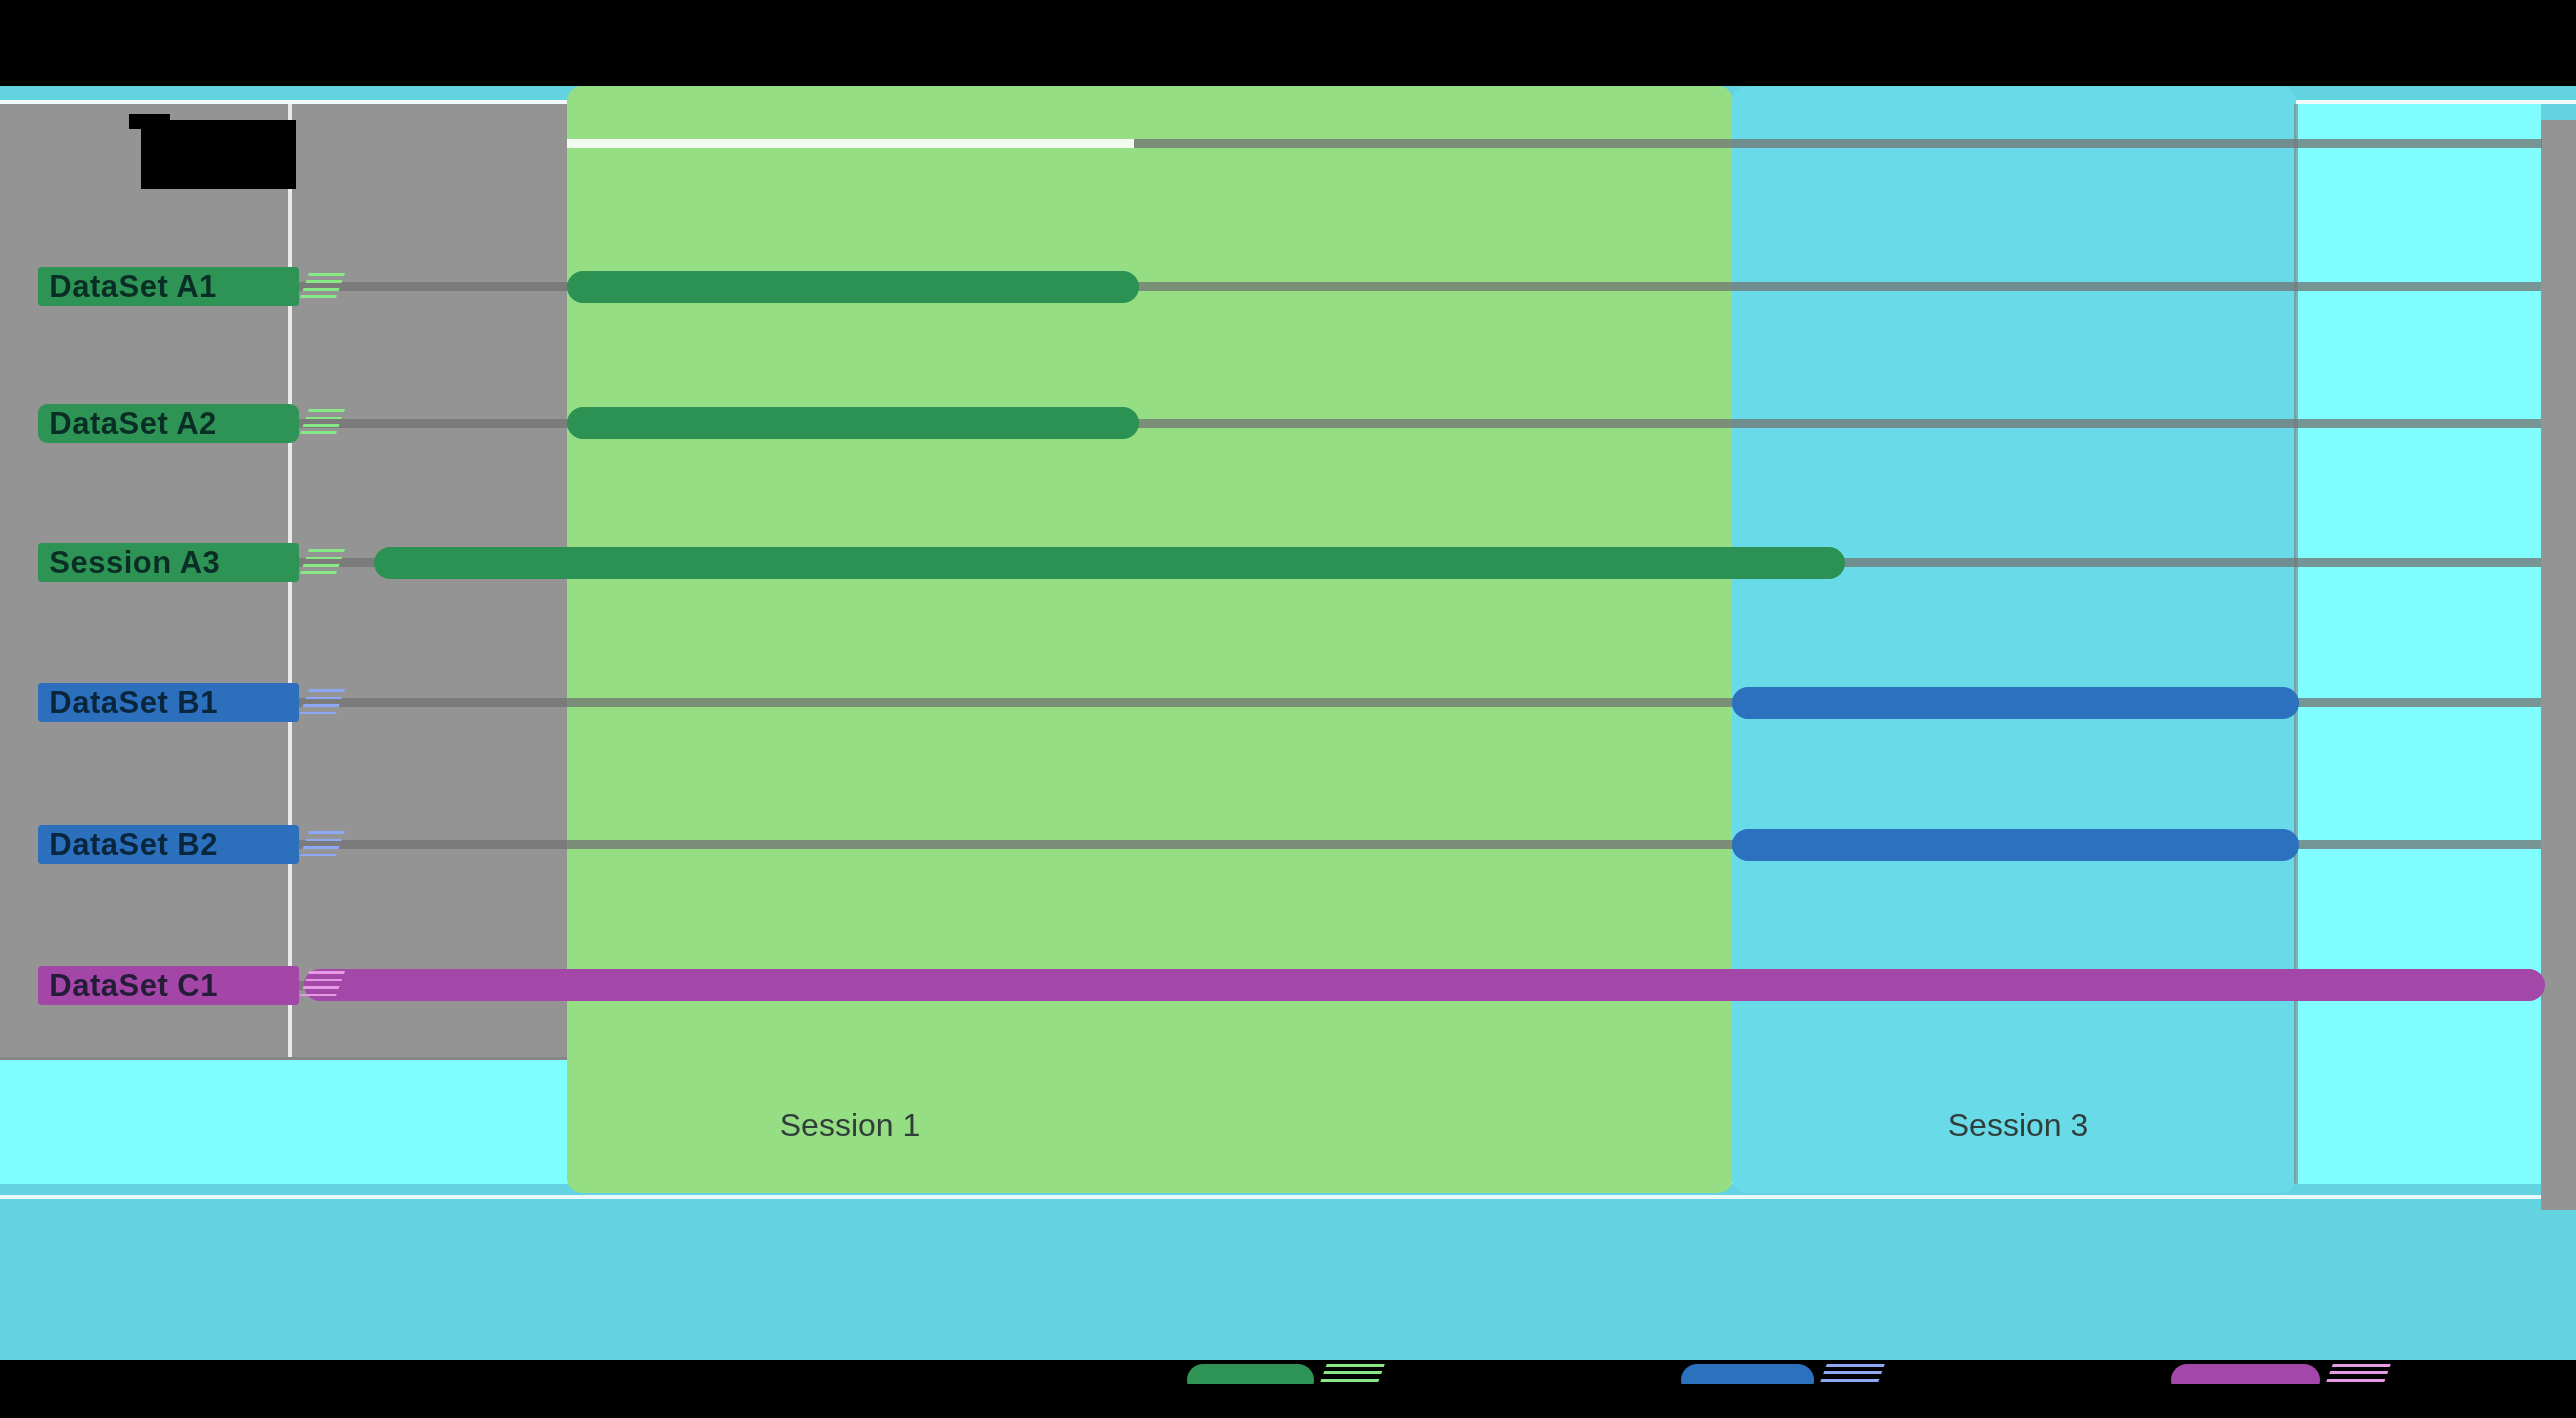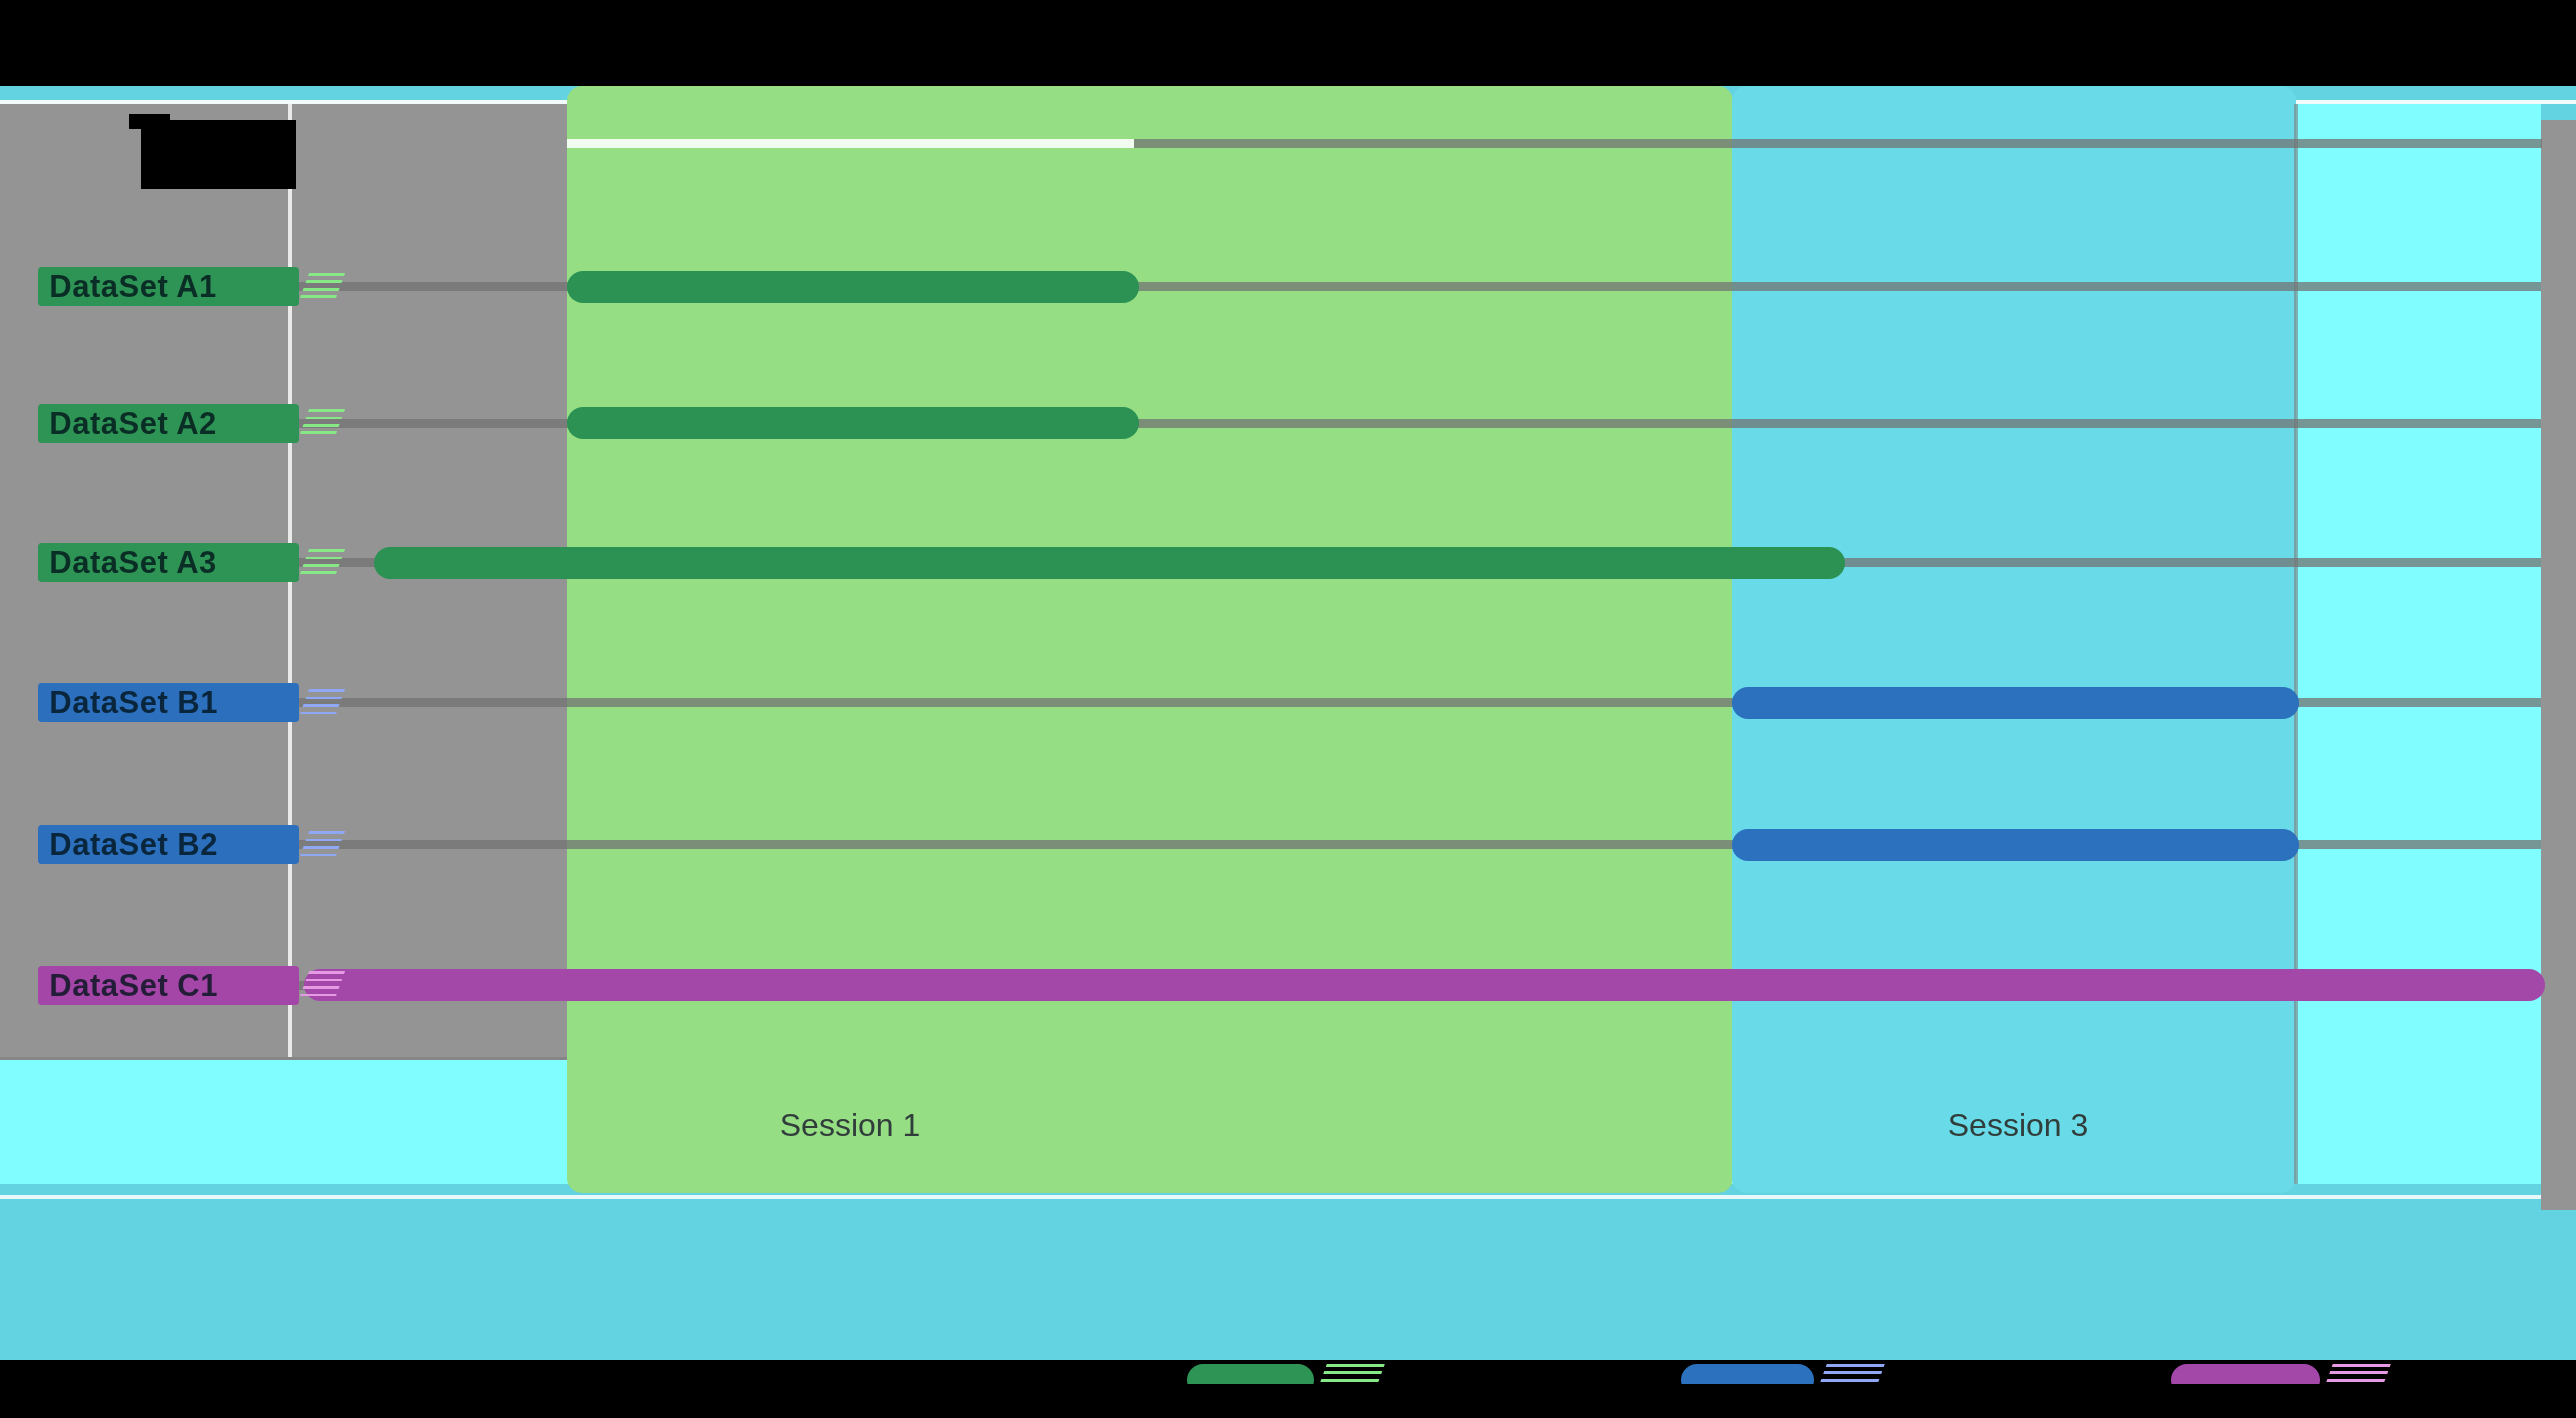--- a/index.html
+++ b/index.html
@@ -54,28 +54,28 @@
       <div class="track-white" style="left: 567px; width: 567px; top: 139px; position: absolute;"></div>
       <div class="track" style="left: 1134px; width: 1408px; top: 139px; position: absolute;"></div>
       <div class="track" style="left: 291px; width: 2250px; top: 282px; position: absolute;"></div>
       <div class="gantt-bar" style="left: 567px; width: 572px; top: 271px; background: rgb(43, 146, 83); position: absolute;"></div>
       <div class="row-chip" style="left: 38px; width: 261px; top: 267px; background: rgb(46, 148, 85); position: absolute;">
         <div class="row-chip-label" style="left: 0px; top: 0px; position: absolute;">DataSet A1</div>
       </div>
       <div class="chip-stripes" style="left: 304px; top: 273px; background: repeating-linear-gradient(rgb(134, 233, 134) 0px, rgb(134, 233, 134) 2.8px, transparent 2.8px, transparent 7.5px); position: absolute;"></div>
       <div class="track" style="left: 291px; width: 2250px; top: 419px; position: absolute;"></div>
       <div class="gantt-bar" style="left: 567px; width: 572px; top: 407px; background: rgb(43, 146, 83); position: absolute;"></div>
-      <div class="row-chip" style="left: 38px; width: 261px; top: 404px; background: rgb(46, 148, 85); position: absolute;">
+      <div class="row-chip" style="left: 38px; width: 261px; top: 404px; background: rgb(46, 148, 85); position: absolute; border-radius: 9px;">
         <div class="row-chip-label" style="left: 0px; top: 0px; position: absolute;">DataSet A2</div>
       </div>
       <div class="chip-stripes" style="left: 304px; top: 409px; background: repeating-linear-gradient(rgb(134, 233, 134) 0px, rgb(134, 233, 134) 2.8px, transparent 2.8px, transparent 7.5px); position: absolute;"></div>
       <div class="track" style="left: 291px; width: 2250px; top: 558px; position: absolute;"></div>
       <div class="gantt-bar" style="left: 374px; width: 1471px; top: 547px; background: rgb(43, 146, 83); position: absolute;"></div>
       <div class="row-chip" style="left: 38px; width: 261px; top: 543px; background: rgb(46, 148, 85); position: absolute;">
-        <div class="row-chip-label" style="left: 0px; top: 0px; position: absolute;">DataSet A3</div>
+        <div class="row-chip-label" style="left: 0px; top: 0px; position: absolute;">Session A3</div>
       </div>
       <div class="chip-stripes" style="left: 304px; top: 549px; background: repeating-linear-gradient(rgb(134, 233, 134) 0px, rgb(134, 233, 134) 2.8px, transparent 2.8px, transparent 7.5px); position: absolute;"></div>
       <div class="track" style="left: 291px; width: 2250px; top: 698px; position: absolute;"></div>
       <div class="gantt-bar" style="left: 1732px; width: 567px; top: 687px; background: rgb(43, 113, 189); position: absolute;"></div>
       <div class="row-chip" style="left: 38px; width: 261px; top: 683px; background: rgb(44, 112, 189); position: absolute;">
         <div class="row-chip-label" style="left: 0px; top: 0px; position: absolute;">DataSet B1</div>
       </div>
       <div class="chip-stripes" style="left: 304px; top: 689px; background: repeating-linear-gradient(rgb(142, 168, 245) 0px, rgb(142, 168, 245) 2.8px, transparent 2.8px, transparent 7.5px); position: absolute;"></div>
       <div class="track" style="left: 291px; width: 2250px; top: 840px; position: absolute;"></div>
       <div class="gantt-bar" style="left: 1732px; width: 567px; top: 829px; background: rgb(43, 113, 189); position: absolute;"></div>

